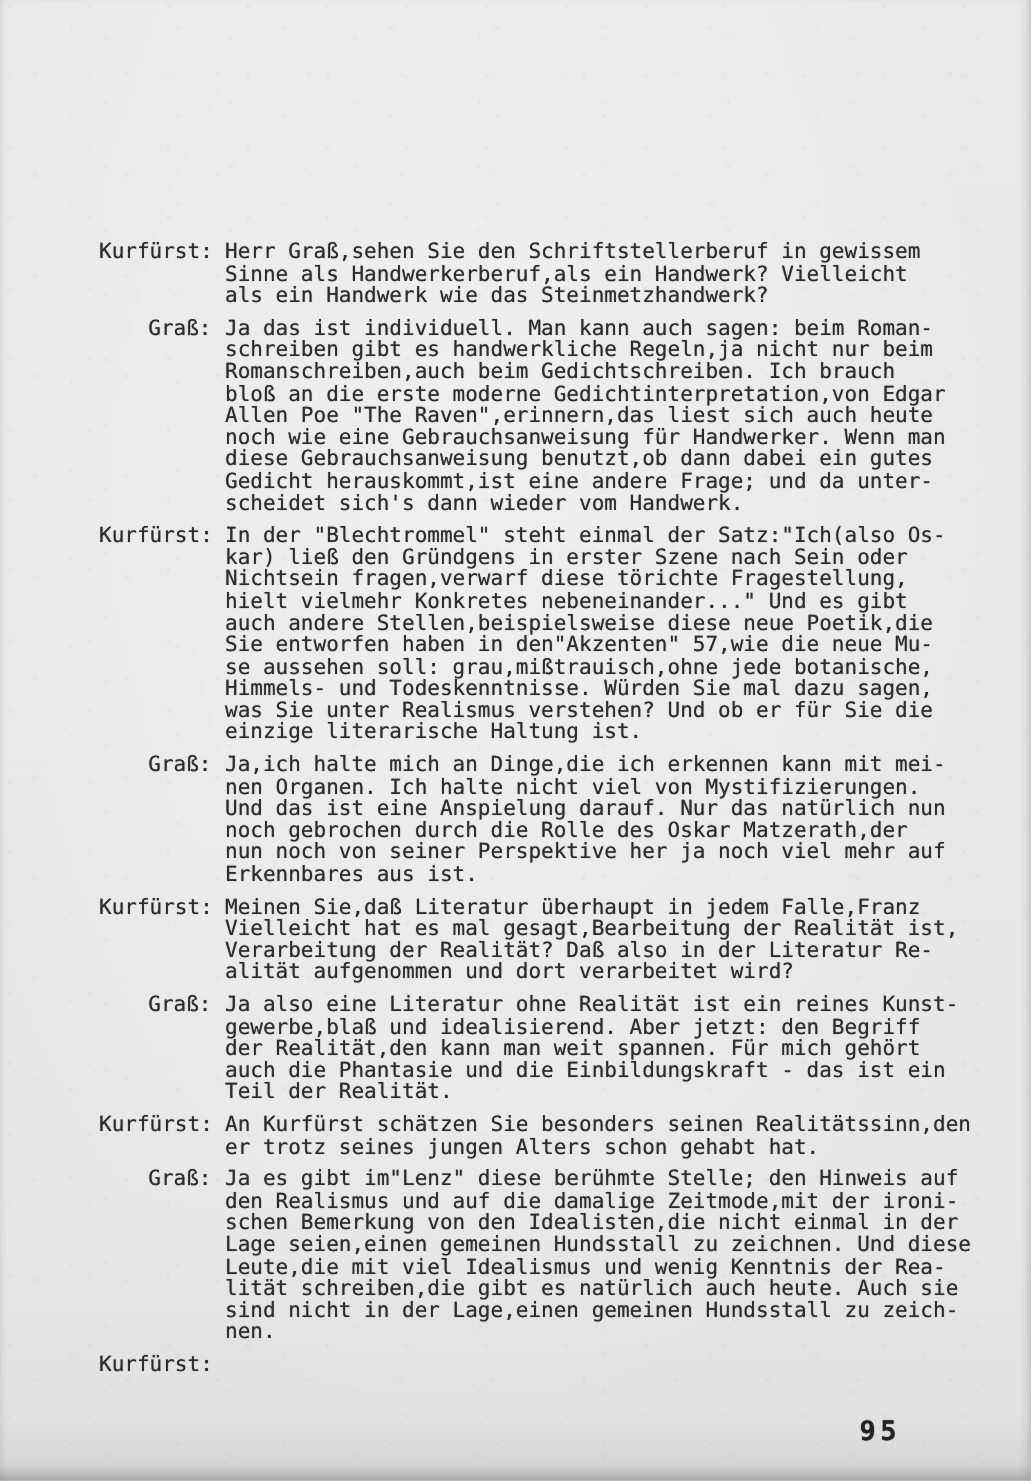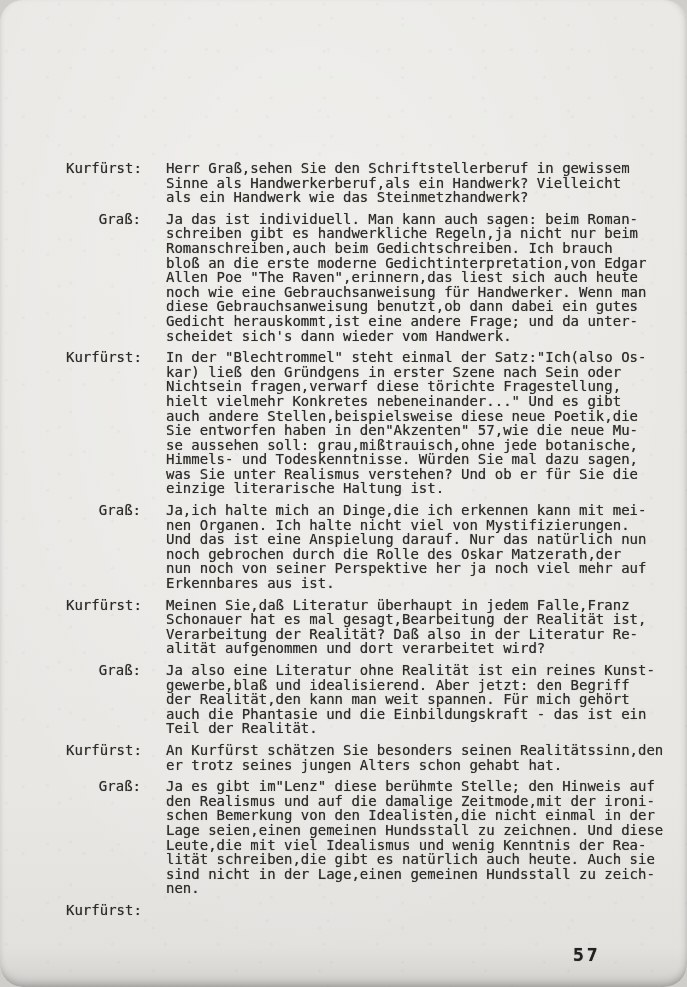--- a/index.html
+++ b/index.html
@@ -14,21 +14,20 @@
     height: 987px;
     background:
       radial-gradient(ellipse at 45% 35%, rgba(255,255,255,0.30), rgba(255,255,255,0) 70%),
       linear-gradient(180deg, #eae9e6 0%, #e8e7e4 80%, #e2e1de 96%, #d2d1ce 100%);
     box-shadow:
       inset -5px 0 7px -5px rgba(60,58,54,0.25),
       inset 0 -9px 10px -6px rgba(60,58,54,0.35),
       inset 4px 0 6px -5px rgba(60,58,54,0.12);
     overflow: hidden;
     color: #2e2d2a;
-    border-radius: 23px;
   }
   .transcript {
     position: absolute;
     left: 66px;
     top: 161px;
     width: 590px;
   }
   .turn {
     display: flex;
     align-items: flex-start;
@@ -38,21 +37,21 @@
     flex: 0 0 75px;
     width: 75px;
     text-align: right;
     font-size: 14px;
     line-height: 14.6px;
     white-space: pre;
     letter-spacing: 0;
     text-shadow: 0 0 0.7px rgba(40,39,36,0.65);
   }
   .utterance {
-    margin-left: 25px;
+    margin-left: 9px;
     font-size: 14px;
     line-height: 14.6px;
     white-space: pre;
     text-shadow: 0 0 0.7px rgba(40,39,36,0.65);
   }
   .page-number {
     position: absolute;
     left: 573px;
     top: 944px;
     font-size: 18px;
@@ -122,21 +121,21 @@
 nen Organen. Ich halte nicht viel von Mystifizierungen.
 Und das ist eine Anspielung darauf. Nur das natürlich nun
 noch gebrochen durch die Rolle des Oskar Matzerath,der
 nun noch von seiner Perspektive her ja noch viel mehr auf
 Erkennbares aus ist.</div>
     </div>
 
     <div class="turn">
       <div class="speaker">Kurfürst:</div>
       <div class="utterance">Meinen Sie,daß Literatur überhaupt in jedem Falle,Franz
-Schonauer hat es mal gesagt,Bearbeitung der Realität ist,
+Vielleicht hat es mal gesagt,Bearbeitung der Realität ist,
 Verarbeitung der Realität? Daß also in der Literatur Re-
 alität aufgenommen und dort verarbeitet wird?</div>
     </div>
 
     <div class="turn">
       <div class="speaker">Graß:</div>
       <div class="utterance">Ja also eine Literatur ohne Realität ist ein reines Kunst-
 gewerbe,blaß und idealisierend. Aber jetzt: den Begriff
 der Realität,den kann man weit spannen. Für mich gehört
 auch die Phantasie und die Einbildungskraft - das ist ein
@@ -160,14 +159,14 @@
 sind nicht in der Lage,einen gemeinen Hundsstall zu zeich-
 nen.</div>
     </div>
 
     <div class="turn">
       <div class="speaker">Kurfürst:</div>
     </div>
 
   </div>
 
-  <div class="page-number">57</div>
+  <div class="page-number">95</div>
 </div>
 
 </body></html>

